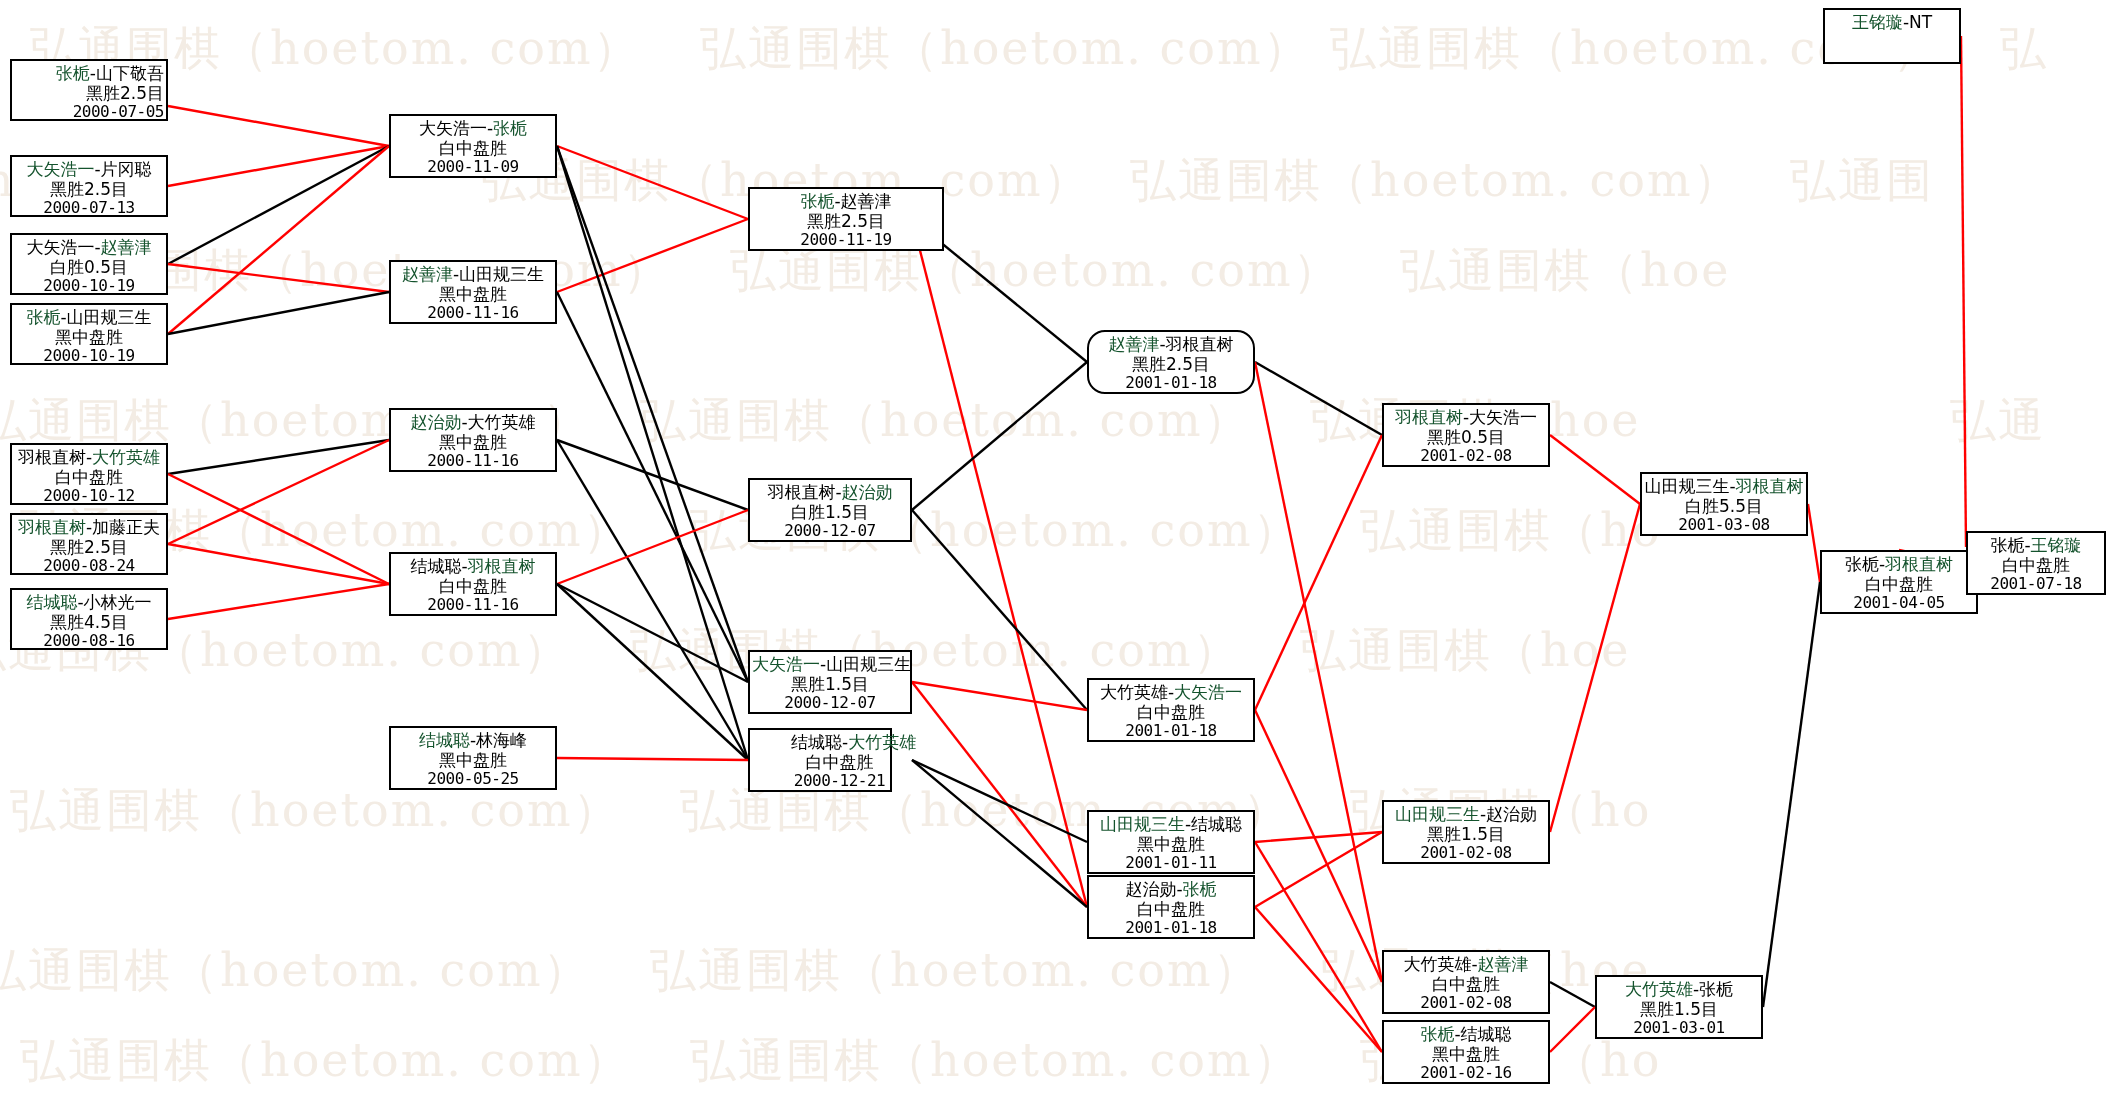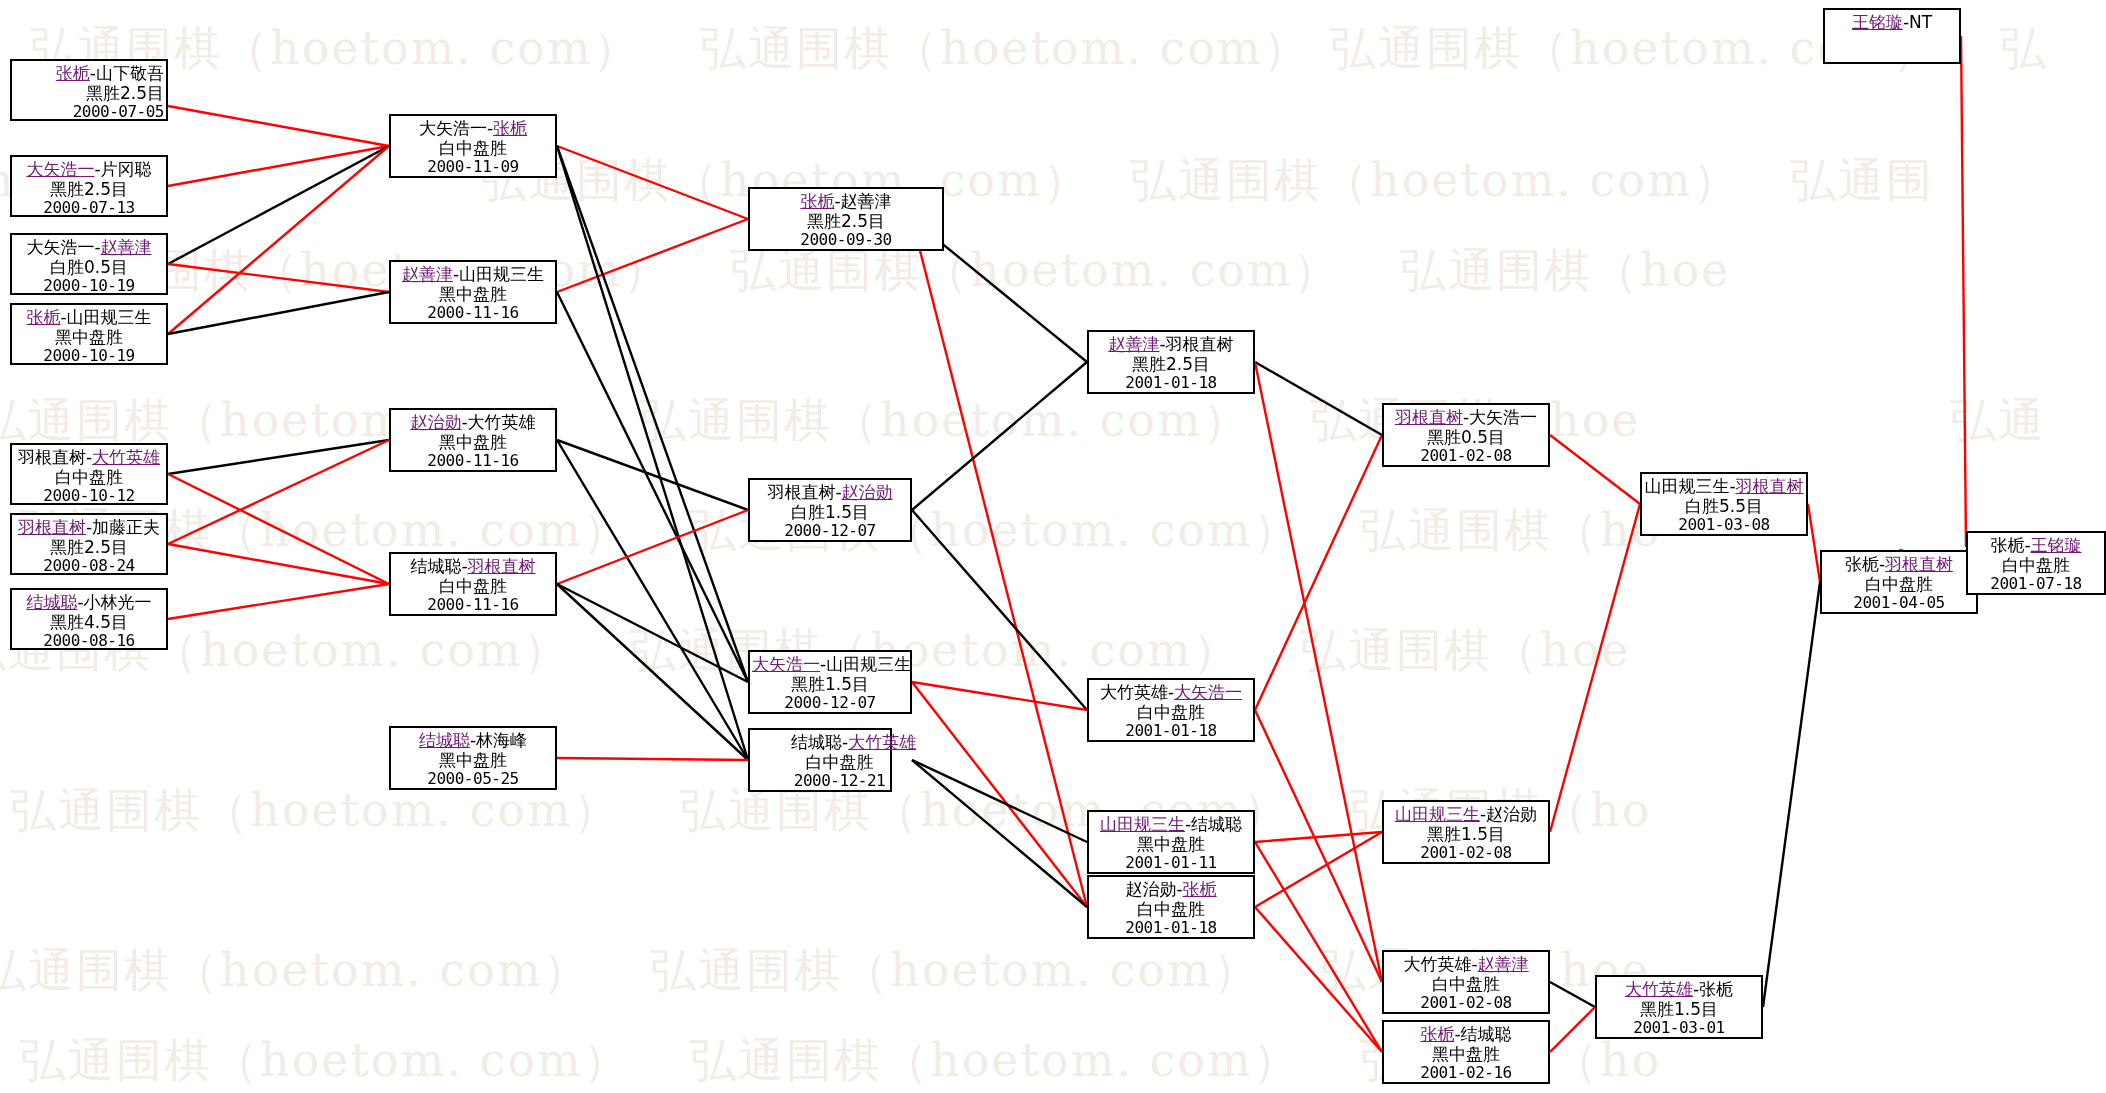--- a/index.html
+++ b/index.html
@@ -41,21 +41,21 @@
     line-height:1.16;
     font-size:16px;
     color:#000;
     white-space:nowrap;
     overflow:visible;
   }
   .node .ln{display:block;}
   .node .ln1{font-size:17px;}
   .node .ln2{font-size:17px;}
   .node .ln3{font-size:16px;font-family:"DejaVu Sans Mono","Liberation Mono",monospace;letter-spacing:-0.5px;}
-  .red{color:#701a75;text-decoration:underline;}
+  .red{color:#14532d;}
   .blk{color:#000000;}
 </style>
 </head>
 <body>
 
 <div id="stage">
 
   <div id="watermark">
       <div class="wm" style="left: 30px; top: 18px;">弘通围棋（hoetom. com）</div>
       <div class="wm" style="left: 700px; top: 18px;">弘通围棋（hoetom. com）</div>
@@ -195,38 +195,38 @@
         <span class="ln ln3">2000-11-16</span>
       </div>
       <div class="node" id="node-n15" style="left: 389px; top: 726px; width: 168px; height: 64px;">
         <span class="ln ln1"><span class="red">结城聪</span><span class="blk">-</span><span class="blk">林海峰</span></span>
         <span class="ln ln2">黑中盘胜</span>
         <span class="ln ln3">2000-05-25</span>
       </div>
       <div class="node" id="node-n21" style="left: 748px; top: 187px; width: 196px; height: 64px;">
         <span class="ln ln1"><span class="red">张栀</span><span class="blk">-</span><span class="blk">赵善津</span></span>
         <span class="ln ln2">黑胜2.5目</span>
-        <span class="ln ln3">2000-09-30</span>
+        <span class="ln ln3">2000-11-19</span>
       </div>
       <div class="node" id="node-n22" style="left: 748px; top: 478px; width: 164px; height: 64px;">
         <span class="ln ln1"><span class="blk">羽根直树</span><span class="blk">-</span><span class="red">赵治勋</span></span>
         <span class="ln ln2">白胜1.5目</span>
         <span class="ln ln3">2000-12-07</span>
       </div>
       <div class="node" id="node-n23" style="left: 748px; top: 650px; width: 164px; height: 64px;">
         <span class="ln ln1"><span class="red">大矢浩一</span><span class="blk">-</span><span class="blk">山田规三生</span></span>
         <span class="ln ln2">黑胜1.5目</span>
         <span class="ln ln3">2000-12-07</span>
       </div>
       <div class="node" id="node-n24" style="left: 748px; top: 728px; width: 144px; height: 64px; padding-left: 41px;">
         <span class="ln ln1"><span class="blk">结城聪</span><span class="blk">-</span><span class="red">大竹英雄</span></span>
         <span class="ln ln2">白中盘胜</span>
         <span class="ln ln3">2000-12-21</span>
       </div>
-      <div class="node" id="node-n31" style="left: 1087px; top: 330px; width: 168px; height: 64px;">
+      <div class="node" id="node-n31" style="left: 1087px; top: 330px; width: 168px; height: 64px; border-radius: 18px;">
         <span class="ln ln1"><span class="red">赵善津</span><span class="blk">-</span><span class="blk">羽根直树</span></span>
         <span class="ln ln2">黑胜2.5目</span>
         <span class="ln ln3">2001-01-18</span>
       </div>
       <div class="node" id="node-n32" style="left: 1087px; top: 678px; width: 168px; height: 64px;">
         <span class="ln ln1"><span class="blk">大竹英雄</span><span class="blk">-</span><span class="red">大矢浩一</span></span>
         <span class="ln ln2">白中盘胜</span>
         <span class="ln ln3">2001-01-18</span>
       </div>
       <div class="node" id="node-n33" style="left: 1087px; top: 810px; width: 168px; height: 64px;">

